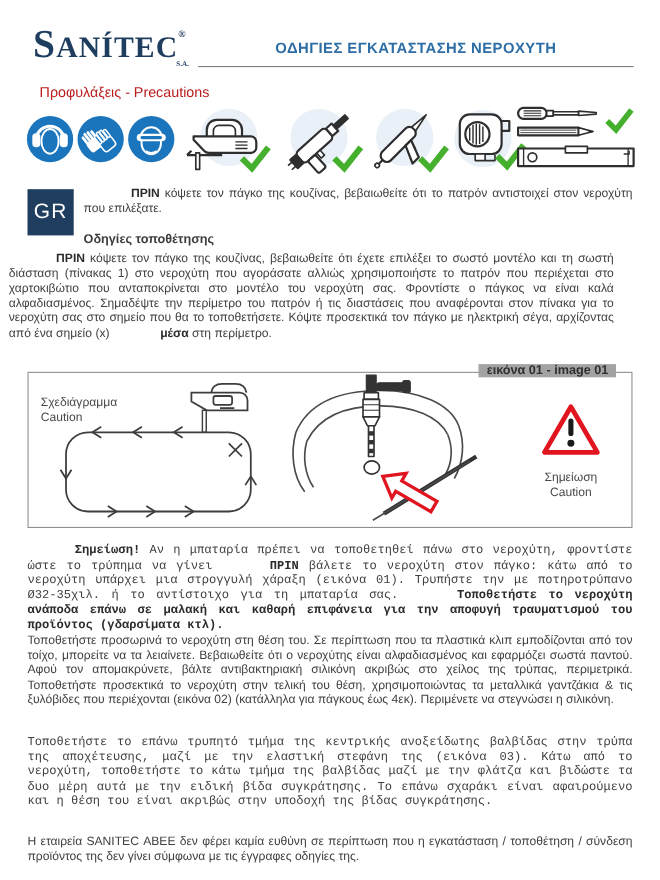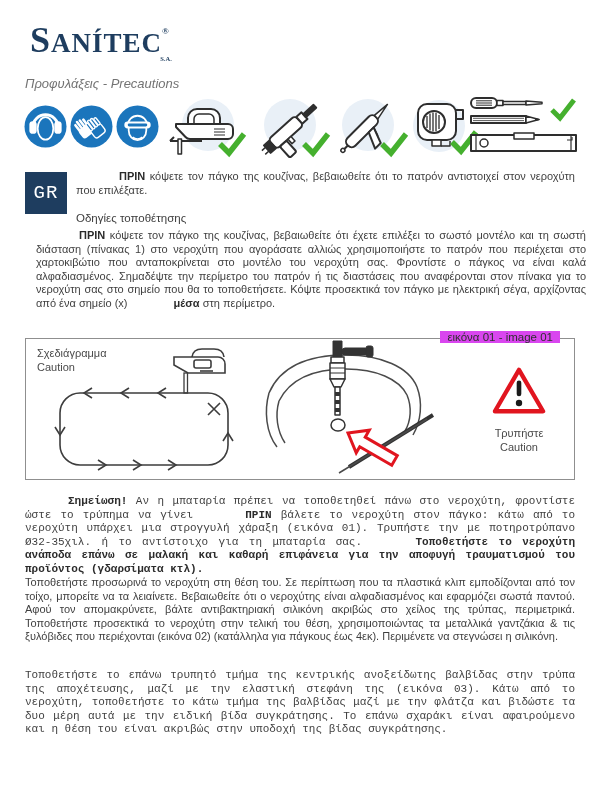--- a/index.html
+++ b/index.html
@@ -9,54 +9,57 @@
   
   .logo{left:30px;top:22px;color:var(--navy,#1e3d5f);font-family:"Liberation Serif",serif;
         font-weight:bold;letter-spacing:1px;line-height:1;}
   .logo-s{font-size:36px;}
   .logo-rest{font-size:27px;margin-top:14px;}
   .logo-reg{font-size:9px;vertical-align:18px;}
   .logo-sub{position:absolute;right:-2px;bottom:-4px;font-size:6.5px;letter-spacing:0;}
   .title-wrap{left:180px;top:36px;width:396px;text-align:center;border-bottom:1px solid #7f7f7f;padding-bottom:9px;}
   .header-title{color:var(--title-blue,#2d6da6);font-weight:bold;font-size:13.5px;letter-spacing:.4px;}
   
-  .precautions-title{left:25px;top:76px;font-size:13px;color:#737373;font-style:italic;}
+  .precautions-title{left:36px;top:76px;font-size:13px;color:#b91c1c;}
   
   .icons{left:24px;top:96px;width:551px;height:64px;}
   .icons svg{position:absolute;display:block;}
   
   .gr-box{left:25px;top:172px;width:42px;height:42px;background:var(--navy,#1e3d5f);
           display:flex;align-items:center;justify-content:center;}
-  .gr-label{color:#fff;font-size:19px;letter-spacing:1px;font-family:Liberation Mono, monospace;}
+  .gr-label{color:#fff;font-size:19px;letter-spacing:1px;}
   .bodytext{font-size:11px;line-height:13.5px;text-align:justify;margin:0;}
   .b{font-weight:bold;color:#2b2b2b;padding-left:43px;}
   .gr-text{left:76px;top:170px;width:499px;}
-  .inst-heading{left:76px;top:212px;font-size:11.5px;color:#3d3d3d;}
-  .para-1{left:36px;top:229px;width:550px;}
+  .inst-heading{left:76px;top:212px;font-size:11.5px;color:#3d3d3d;font-weight:bold;}
+  .para-1{left:8px;top:229px;width:550px;}
   
   .figure{left:25px;top:338px;width:548px;height:140px;border:1px solid var(--border-gray,#8f8f8f);}
-  .figure-label{position:absolute;top:-8px;right:14px;background:#d946ef;padding:0 7px;
-                font-weight:normal;font-size:11.5px;color:#2f2f2f;}
-  .diagram-title{position:absolute;left:11px;top:7px;font-size:11px;color:#4a4a4a;line-height:14px;}
+  .figure-label{position:absolute;top:-8px;right:14px;background:#a3a3a3;padding:0 7px;
+                font-weight:bold;font-size:11.5px;color:#2f2f2f;}
+  .diagram-title{position:absolute;left:11px;top:20px;font-size:11px;color:#4a4a4a;line-height:14px;}
   .caution{position:absolute;left:438px;top:26px;width:110px;text-align:center;}
   .caution-caption{margin-top:5px;font-size:11px;color:#4a4a4a;line-height:14px;}
   .note{left:25px;top:495px;width:550px;font-family:Liberation Mono, monospace;}
   .p3{left:25px;top:576px;width:550px;}
   .p4{left:25px;top:669px;width:550px;font-family:Liberation Mono, monospace;}
   .p5{left:25px;top:759px;width:550px;}
   svg{overflow:visible;}
 </style>
 </head>
 <body>
 
 <div class="page">
 
   <div class="abs logo">
     <span class="logo-s">S</span><span class="logo-rest">ANÍTEC</span><span class="logo-reg">®</span>
     <span class="logo-sub">S.A.</span>
+  </div>
+  <div class="abs title-wrap">
+    <div class="header-title">ΟΔΗΓΙΕΣ ΕΓΚΑΤΑΣΤΑΣΗΣ ΝΕΡΟΧΥΤΗ</div>
   </div>
 
   <div class="abs precautions-title">Προφυλάξεις - Precautions</div>
 
   <div class="abs icons">
 
     <svg style="left:0;top:9px" width="43" height="43" viewBox="0 0 44 44">
       <circle cx="22" cy="22" r="21.5" fill="#1b75bc"></circle>
       <path d="M9 23 a13 13 0 0 1 26 0" stroke="#fff" stroke-width="3" fill="none"></path>
       <ellipse cx="22" cy="24" rx="8" ry="11.5" stroke="#fff" stroke-width="1.8" fill="none"></ellipse>
@@ -247,23 +250,24 @@
       </g>
     </svg>
 
     <div class="caution">
       <svg width="58" height="52" viewBox="0 0 60 54">
         <path d="M30 5 L55 48 L5 48 Z" fill="#fff" stroke="#e1151f" stroke-width="4.5" stroke-linejoin="round"></path>
         <rect x="27.6" y="16" width="4.8" height="16.5" rx="2.4" fill="#1a1a1a"></rect>
         <circle cx="30" cy="39.5" r="3.3" fill="#1a1a1a"></circle>
       </svg>
       <div class="caution-caption">
-        <div>Τρυπήστε</div>
+        <div>Σημείωση</div>
         <div>Caution</div>
       </div>
     </div>
   </div>
 
   <p class="abs bodytext note"><span class="b">Σημείωση!</span><span> Αν η μπαταρία πρέπει να τοποθετηθεί πάνω στο νεροχύτη, φροντίστε ώστε το τρύπημα να γίνει </span><span class="b">ΠΡΙΝ</span><span> βάλετε το νεροχύτη στον πάγκο: κάτω από το νεροχύτη υπάρχει μια στρογγυλή χάραξη (εικόνα 01). Τρυπήστε την με ποτηροτρύπανο Ø32-35χιλ. ή το αντίστοιχο για τη μπαταρία σας. </span><span class="b">Τοποθετήστε το νεροχύτη ανάποδα επάνω σε μαλακή και καθαρή επιφάνεια για την αποφυγή τραυματισμού του προϊόντος (γδαρσίματα κτλ).</span></p>
   <p class="abs bodytext p3">Τοποθετήστε προσωρινά το νεροχύτη στη θέση του. Σε περίπτωση που τα πλαστικά κλιπ εμποδίζονται από τον τοίχο, μπορείτε να τα λειαίνετε. Βεβαιωθείτε ότι ο νεροχύτης είναι αλφαδιασμένος και εφαρμόζει σωστά παντού. Αφού τον απομακρύνετε, βάλτε αντιβακτηριακή σιλικόνη ακριβώς στο χείλος της τρύπας, περιμετρικά. Τοποθετήστε προσεκτικά το νεροχύτη στην τελική του θέση, χρησιμοποιώντας τα μεταλλικά γαντζάκια &amp; τις ξυλόβιδες που περιέχονται (εικόνα 02) (κατάλληλα για πάγκους έως 4εκ). Περιμένετε να στεγνώσει η σιλικόνη.</p>
   <p class="abs bodytext p4">Τοποθετήστε το επάνω τρυπητό τμήμα της κεντρικής ανοξείδωτης βαλβίδας στην τρύπα της αποχέτευσης, μαζί με την ελαστική στεφάνη της (εικόνα 03). Κάτω από το νεροχύτη, τοποθετήστε το κάτω τμήμα της βαλβίδας μαζί με την φλάτζα και βιδώστε τα δυο μέρη αυτά με την ειδική βίδα συγκράτησης. Το επάνω σχαράκι είναι αφαιρούμενο και η θέση του είναι ακριβώς στην υποδοχή της βίδας συγκράτησης.</p>
+  <p class="abs bodytext p5">Η εταιρεία SANITEC ΑΒΕΕ δεν φέρει καμία ευθύνη σε περίπτωση που η εγκατάσταση / τοποθέτηση / σύνδεση προϊόντος της δεν γίνει σύμφωνα με τις έγγραφες οδηγίες της.</p>
 
 </div>
 
 </body></html>

